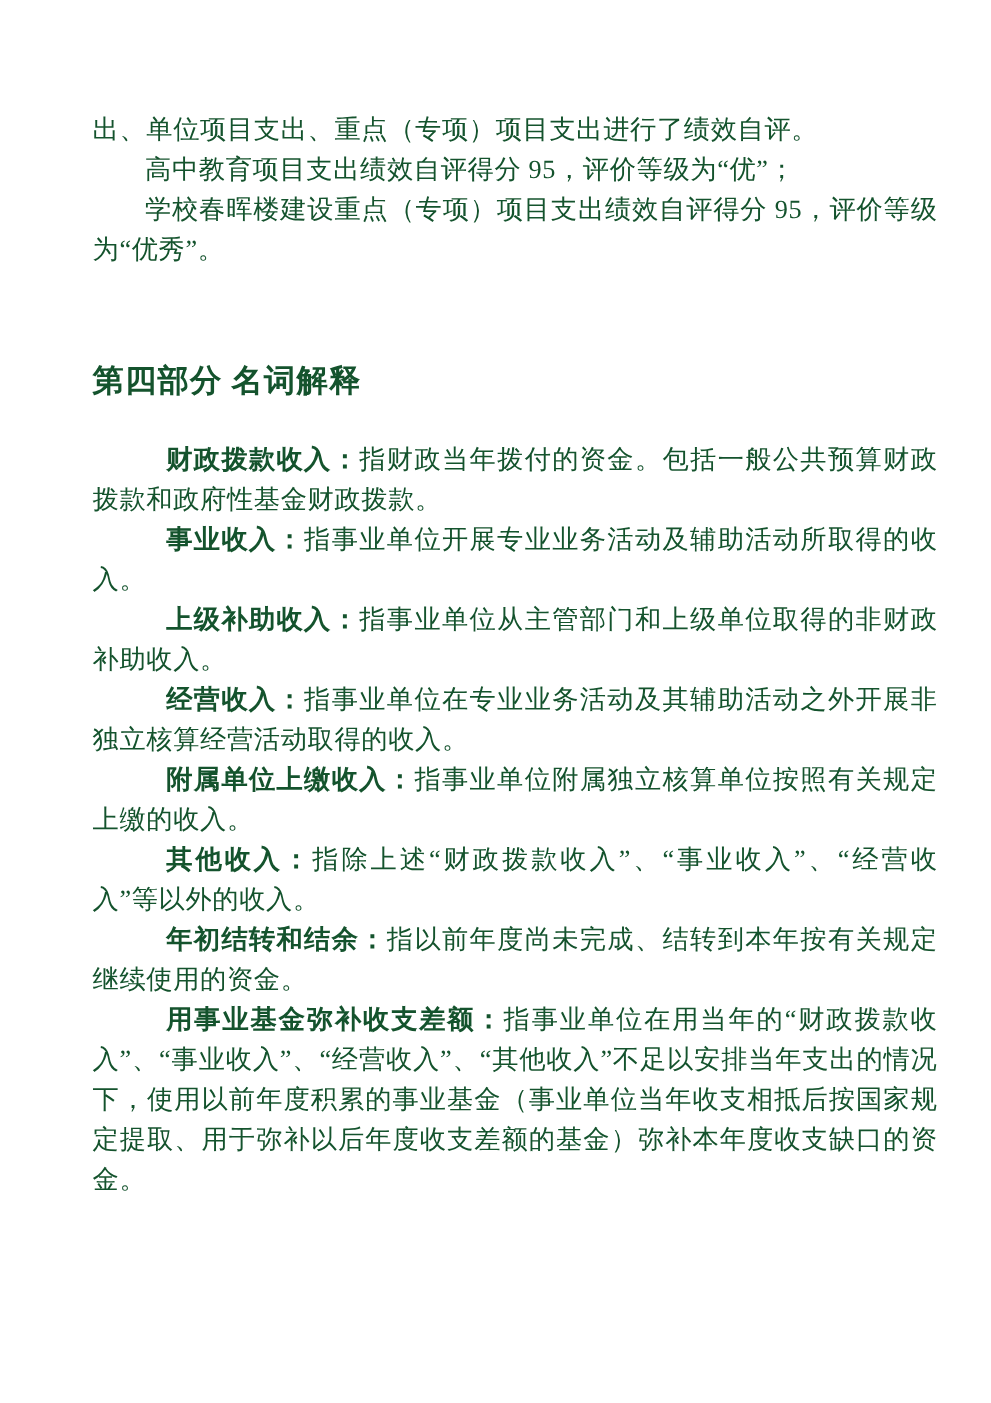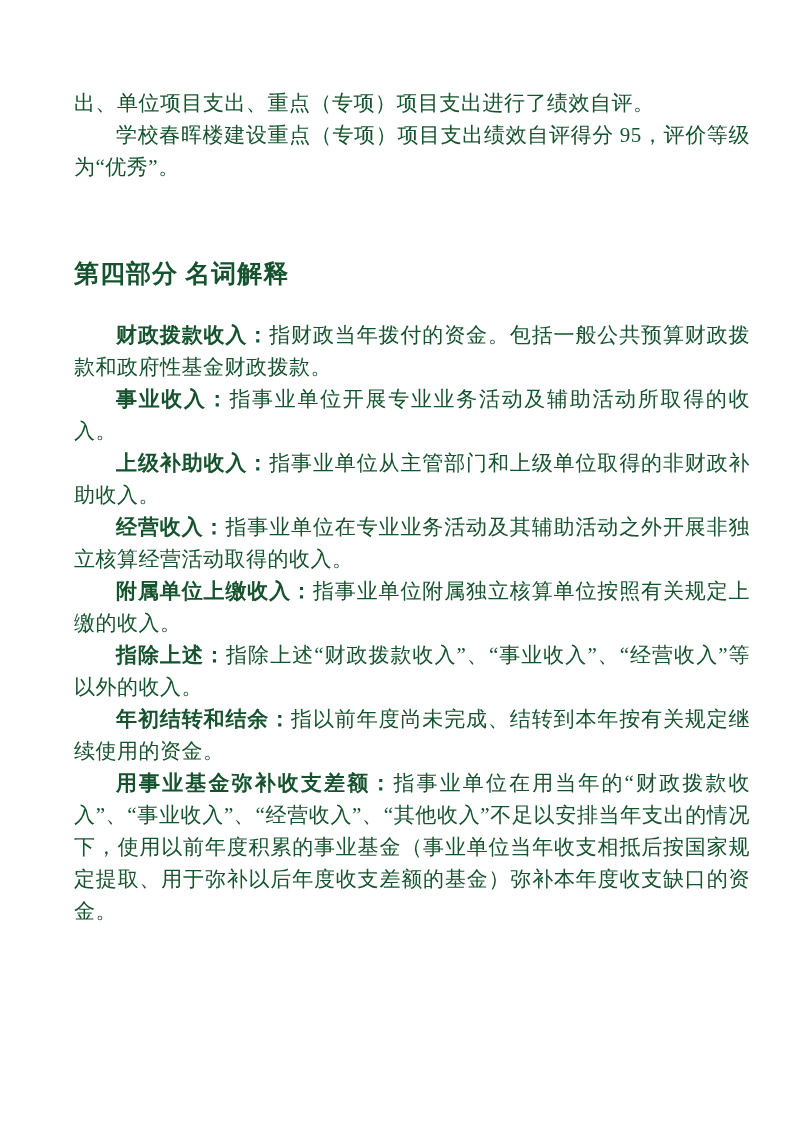--- a/index.html
+++ b/index.html
@@ -31,38 +31,40 @@
   .section-heading {
     margin: 72px 0 26px 0;
     font-size: 25px;
     line-height: 38px;
     font-weight: 700;
     text-align: left;
     letter-spacing: 1px;
   }
   .term {
     font-weight: 700;
+    margin-left: 17px;
   }
 </style>
 </head>
 <body>
 
 <div class="page">
 
   <section class="body-text">
     <p>出、单位项目支出、重点（专项）项目支出进行了绩效自评。</p>
+    <p class="indent">高中教育项目支出绩效自评得分 95，评价等级为“优”；</p>
     <p class="indent">学校春晖楼建设重点（专项）项目支出绩效自评得分 95，评价等级为“优秀”。</p>
   </section>
 
   <h2 class="section-heading">第四部分 名词解释</h2>
 
   <section class="body-text">
     <p class="indent"><b class="term">财政拨款收入：</b><span>指财政当年拨付的资金。包括一般公共预算财政拨款和政府性基金财政拨款。</span></p>
     <p class="indent"><b class="term">事业收入：</b><span>指事业单位开展专业业务活动及辅助活动所取得的收入。</span></p>
     <p class="indent"><b class="term">上级补助收入：</b><span>指事业单位从主管部门和上级单位取得的非财政补助收入。</span></p>
     <p class="indent"><b class="term">经营收入：</b><span>指事业单位在专业业务活动及其辅助活动之外开展非独立核算经营活动取得的收入。</span></p>
     <p class="indent"><b class="term">附属单位上缴收入：</b><span>指事业单位附属独立核算单位按照有关规定上缴的收入。</span></p>
-    <p class="indent"><b class="term">指除上述：</b><span>指除上述“财政拨款收入”、“事业收入”、“经营收入”等以外的收入。</span></p>
+    <p class="indent"><b class="term">其他收入：</b><span>指除上述“财政拨款收入”、“事业收入”、“经营收入”等以外的收入。</span></p>
     <p class="indent"><b class="term">年初结转和结余：</b><span>指以前年度尚未完成、结转到本年按有关规定继续使用的资金。</span></p>
     <p class="indent"><b class="term">用事业基金弥补收支差额：</b><span>指事业单位在用当年的“财政拨款收入”、“事业收入”、“经营收入”、“其他收入”不足以安排当年支出的情况下，使用以前年度积累的事业基金（事业单位当年收支相抵后按国家规定提取、用于弥补以后年度收支差额的基金）弥补本年度收支缺口的资金。</span></p>
   </section>
 
 </div>
 
 </body></html>

